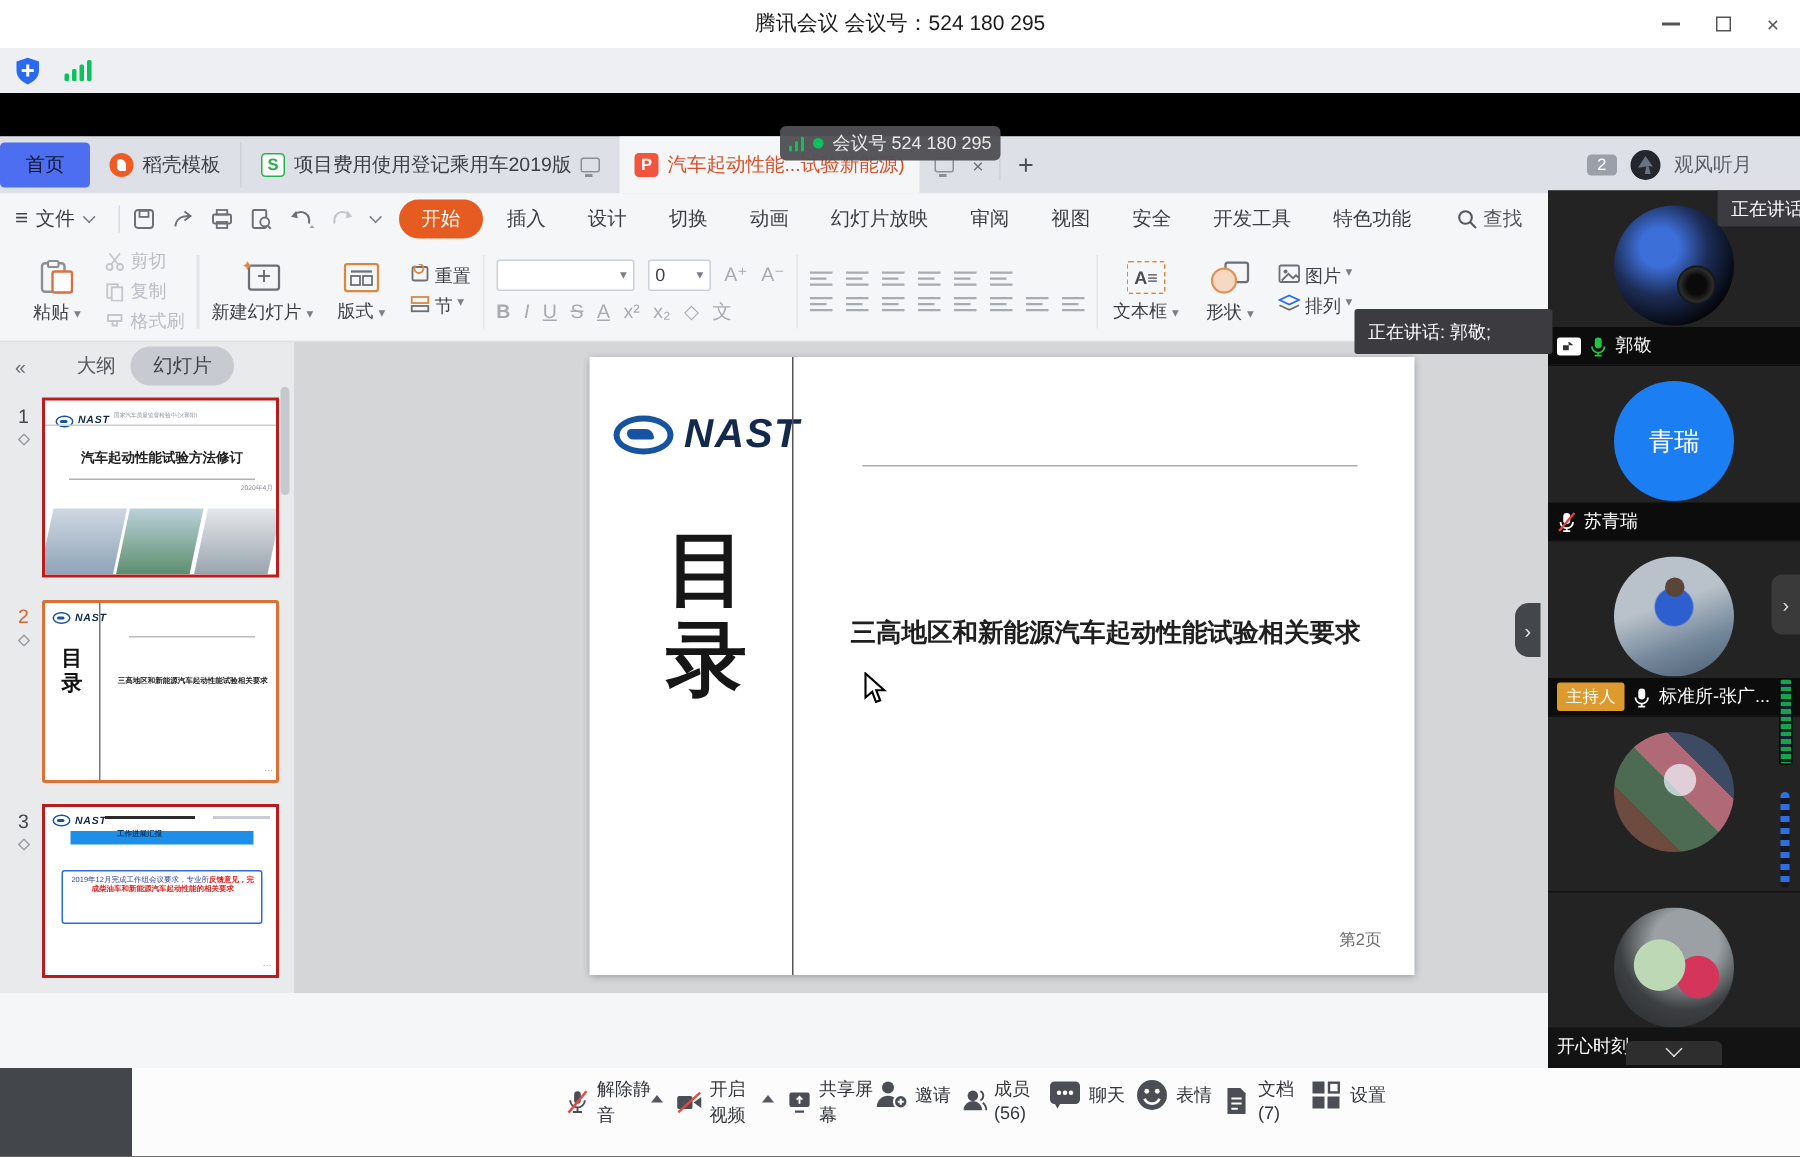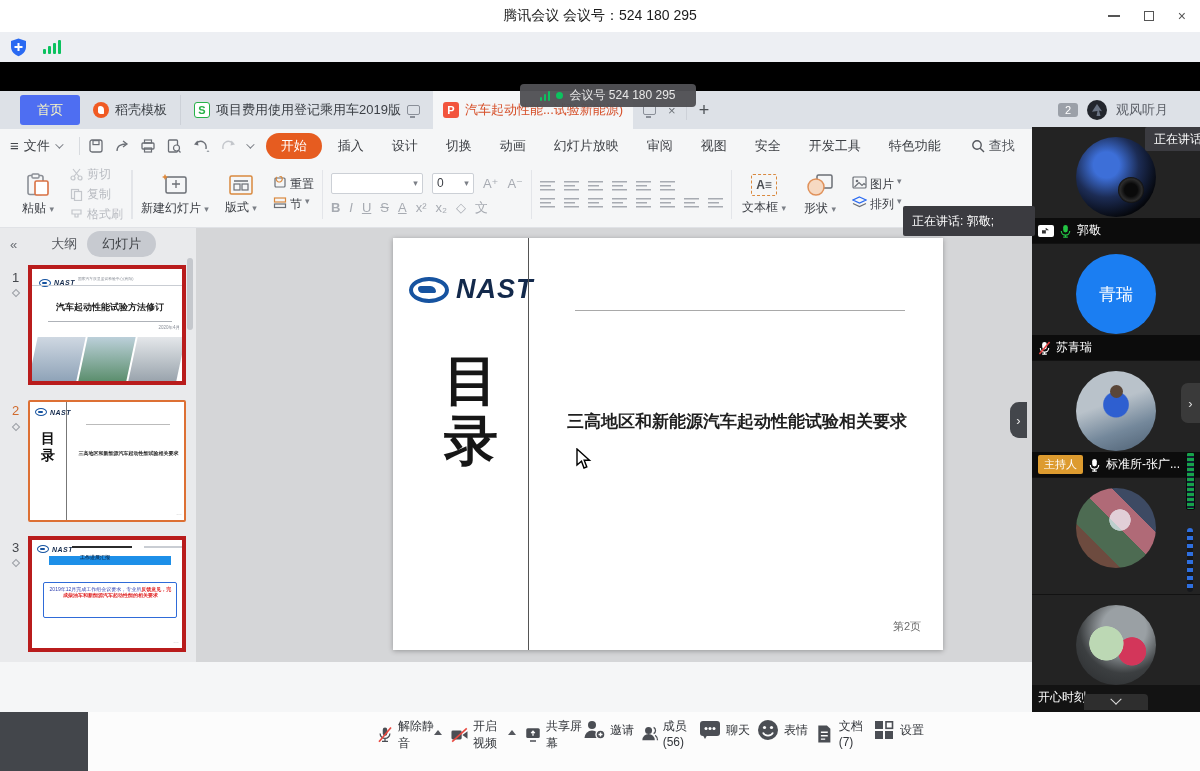--- a/index.html
+++ b/index.html
@@ -23,21 +23,21 @@
   .sigbars i { display:block; width:3px; background:#0cc25f; border-radius:1px; }
 
   .blackstrip { position:absolute; left:0; top:62px; width:1200px; height:29px; background:#000; }
 
   
   .wps { position:absolute; left:0; top:91px; width:1200px; height:621px; background:#f5f6f7; }
 
   
   .tabbar { position:absolute; left:0; top:0; width:1200px; height:38px; background:#dde1e7;
     display:flex; align-items:center; font-size:13px; color:#3c4046; }
-  .tab-home { margin-left:20px; background:#4e6ef2; color:#fef9c3; border-radius:3px; padding:6px 17px; }
+  .tab-home { margin-left:0; background:#4e6ef2; color:#0f172a; border-radius:3px; padding:6px 17px; }
   .tab { display:flex; align-items:center; gap:6px; padding:0 13px; height:30px; border-right:1px solid #cdd1d8; }
   .tab.last { border-right:none; }
   .tab-active { background:#f5f6f7; color:#d6502a; height:38px; border-right:none; padding:0 10px; }
   .docer-ico { width:16px; height:16px; border-radius:50%; background:#f05a23; position:relative; }
   .docer-ico::after { content:""; position:absolute; left:5px; top:4px; width:6px; height:8px; background:#fff; border-radius:3px 6px 1px 4px; }
   .s-ico { width:16px; height:16px; border:1.5px solid #27b148; border-radius:3px; color:#27b148;
     font-size:11px; font-weight:bold; display:flex; align-items:center; justify-content:center; background:#fff; }
   .p-ico { width:16px; height:16px; background:#f2543d; border-radius:3px; color:#fff;
     font-size:11px; font-weight:bold; display:flex; align-items:center; justify-content:center; }
   .mini-monitor { width:13px; height:10px; border:1.5px solid #8a8f98; border-radius:2px; position:relative; }
@@ -88,34 +88,34 @@
     font-size:12px; display:flex; align-items:center; justify-content:center; font-weight:bold;}
   .caret { color:#7b7f86; font-size:9px; }
 
   
   .toast { background:#3b3b40; color:#fff; font-size:12px; display:flex; align-items:center;
     padding:0 9px; border-radius:2px; white-space:nowrap; z-index:40; }
   .toast-rib { left:903px; top:206px; width:132px; height:30px; }
   .toast-top { left:1145px; top:127px; width:90px; height:24px; }
 
   
-  .meet-pill { left:520px; top:84px; width:176px; height:23px; background:rgba(80,80,84,.96); border-radius:4px;
+  .meet-pill { left:520px; top:84px; width:147px; height:23px; background:rgba(80,80,84,.96); border-radius:4px;
     color:#e8e8e8; font-size:12px; display:flex; align-items:center; justify-content:center; gap:6px; z-index:50; }
   .dot-green { width:7px; height:7px; border-radius:50%; background:#0cc25f; }
   .sigbars.sm { height:10px; } .sigbars.sm i { width:2px; }
 
   
   .work { position:absolute; left:0; top:137px; width:1200px; height:434px; }
   .panel { position:absolute; left:0; top:0; width:196px; height:434px; background:#e9eaec; }
   .panel-hdr { position:absolute; left:0; top:0; width:196px; height:32px; display:flex; align-items:center; font-size:13px; color:#55585e; }
   .panel-collapse { margin-left:10px; font-size:13px; color:#6a6e74; }
   .panel-tabs { margin-left:34px; display:flex; align-items:center; gap:10px; }
   .pill-sel { background:#c7cad0; color:#3f4246; padding:4px 15px; border-radius:13px; }
   .pscroll { position:absolute; right:3px; top:30px; width:6px; height:72px; background:#c5c8cd; border-radius:3px; }
-  .thumb { position:absolute; left:28px; width:158px; background:#fff; border:4px solid #b91c1c; overflow:hidden; }
+  .thumb { position:absolute; left:28px; width:158px; background:#fff; border:2px solid #b91c1c; overflow:hidden; }
   .thumb.sel { border:2px solid #dd7034; border-radius:2px; }
   .tnum { position:absolute; left:12px; font-size:13px; color:#45484d; }
   .tnum.sel { color:#d06a2c; }
   .tstar { position:absolute; left:13px; width:6px; height:6px; border:1px solid #9b9fa5; transform:rotate(45deg); }
   .mini-logo { display:flex; align-items:center; gap:3px; }
   .mini-ellipse { width:12px; height:8px; border:1.6px solid #1653a0; border-radius:50%; position:relative; }
   .mini-ellipse::after{content:""; position:absolute; left:2px; top:2px; width:5px; height:2px; background:#1653a0; border-radius:2px;}
   .mini-nast { font-size:7px; font-weight:bold; font-style:italic; color:#13294b; letter-spacing:.5px; }
   .tiny { transform-origin:left top; }
 

